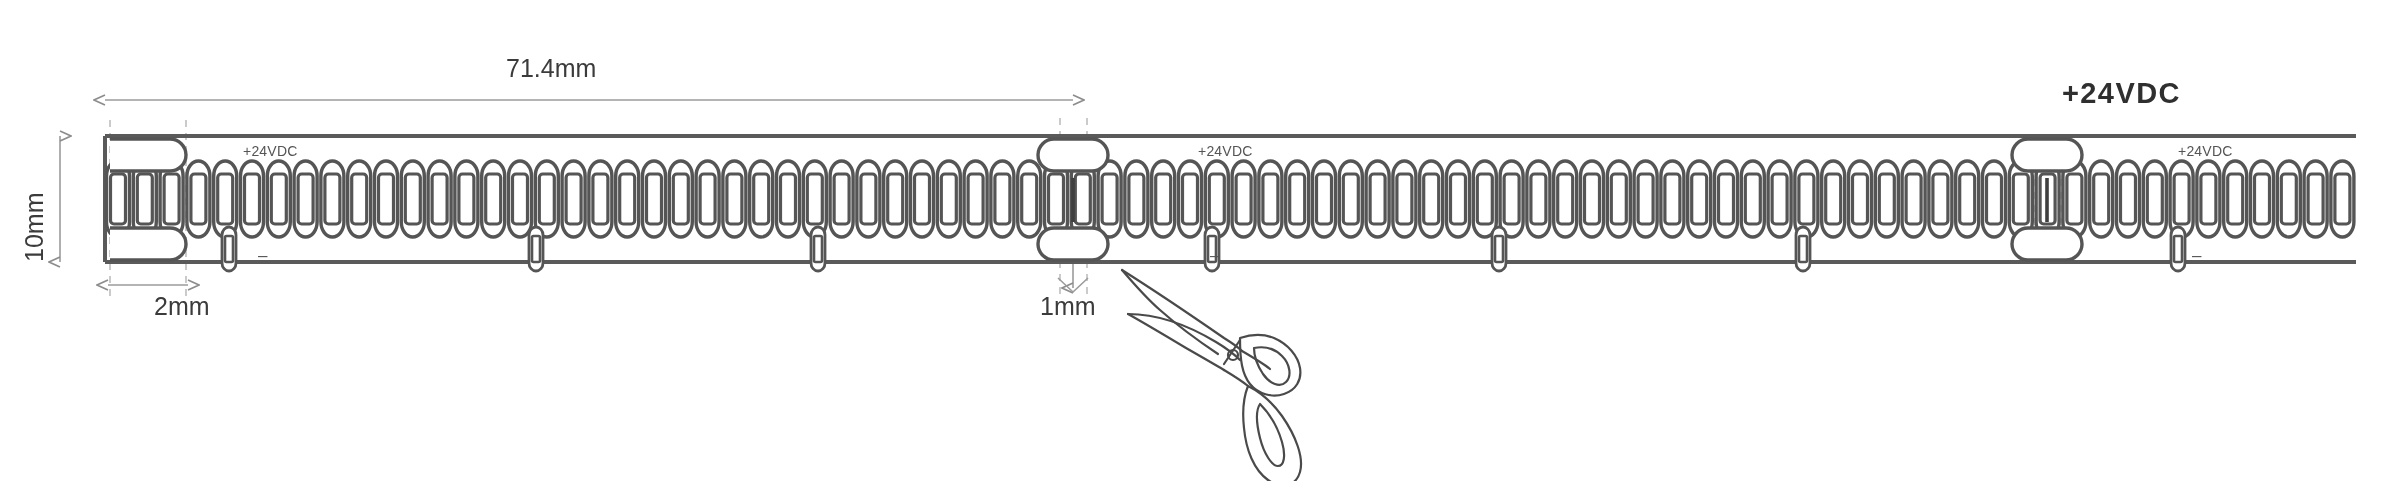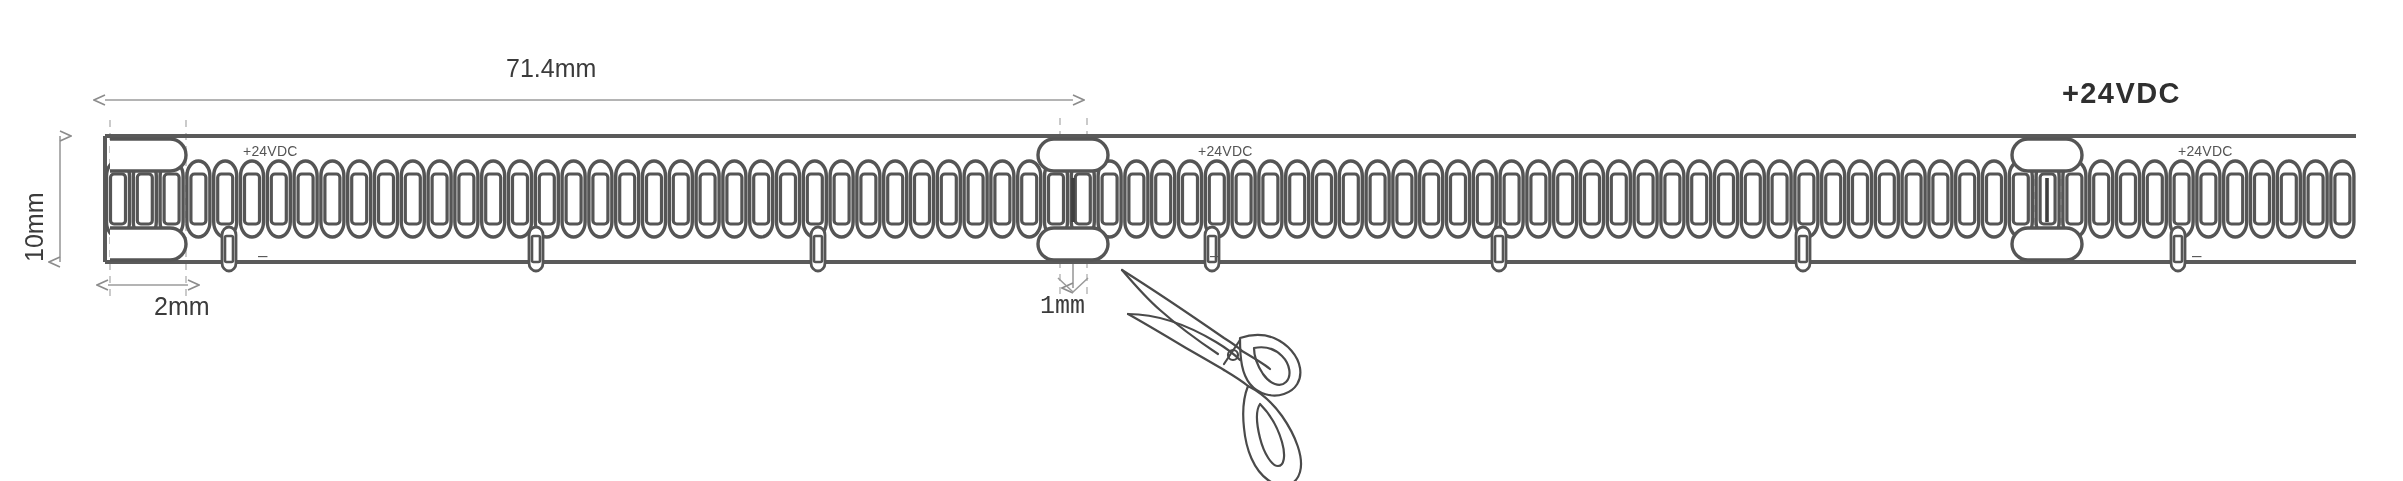--- a/index.html
+++ b/index.html
@@ -531,21 +531,21 @@
       <path d="M104,96 L120,72"></path>
     </g>
   </svg>
 
   <div class="txt dim-label" style="left:506px; top:56px;">71.4mm</div>
 
   <div class="txt dim-label-vert" style="left:22px; top:262px;">10mm</div>
 
   <div class="txt dim-label" style="left:106px; top:294px;margin-left:48px;">2mm</div>
 
-  <div class="txt dim-label" style="left:1040px; top:294px;font-family:Liberation Mono, monospace;">1mm</div>
+  <div class="txt dim-label" style="left:1040px; top:294px;">1mm</div>
 
   <div class="txt voltage-title" style="left:2062px; top:79px;">+24VDC</div>
 
   <div id="overlay-labels">
       <div class="txt polarity-label" style="left: 243px; top: 144px;">+24VDC</div>
       <div class="txt polarity-label" style="left: 1198px; top: 144px;">+24VDC</div>
       <div class="txt polarity-label" style="left: 2178px; top: 144px;">+24VDC</div>
       <div class="txt minus-sign" style="left: 258px; top: 247px;">–</div>
       <div class="txt minus-sign" style="left: 1210px; top: 247px;">–</div>
       <div class="txt minus-sign" style="left: 2192px; top: 247px;">–</div>

